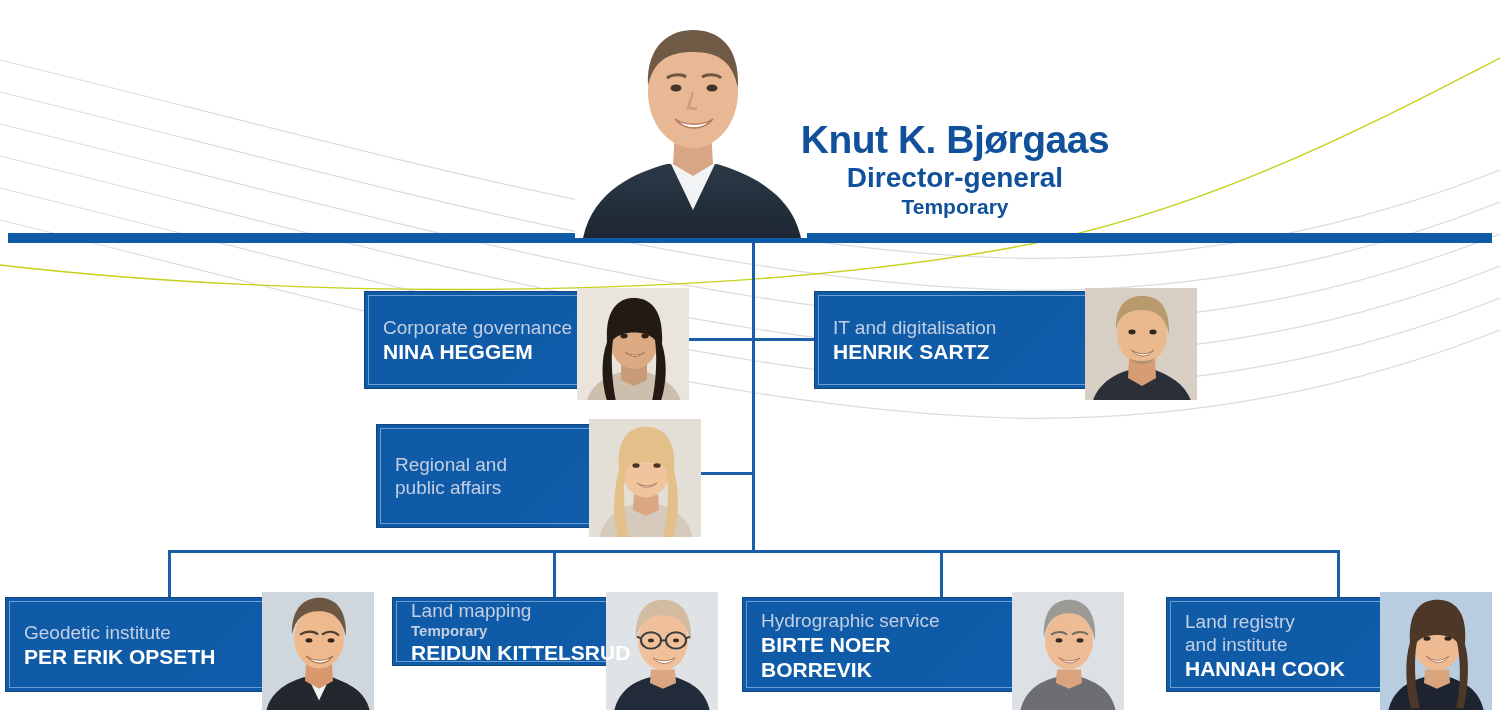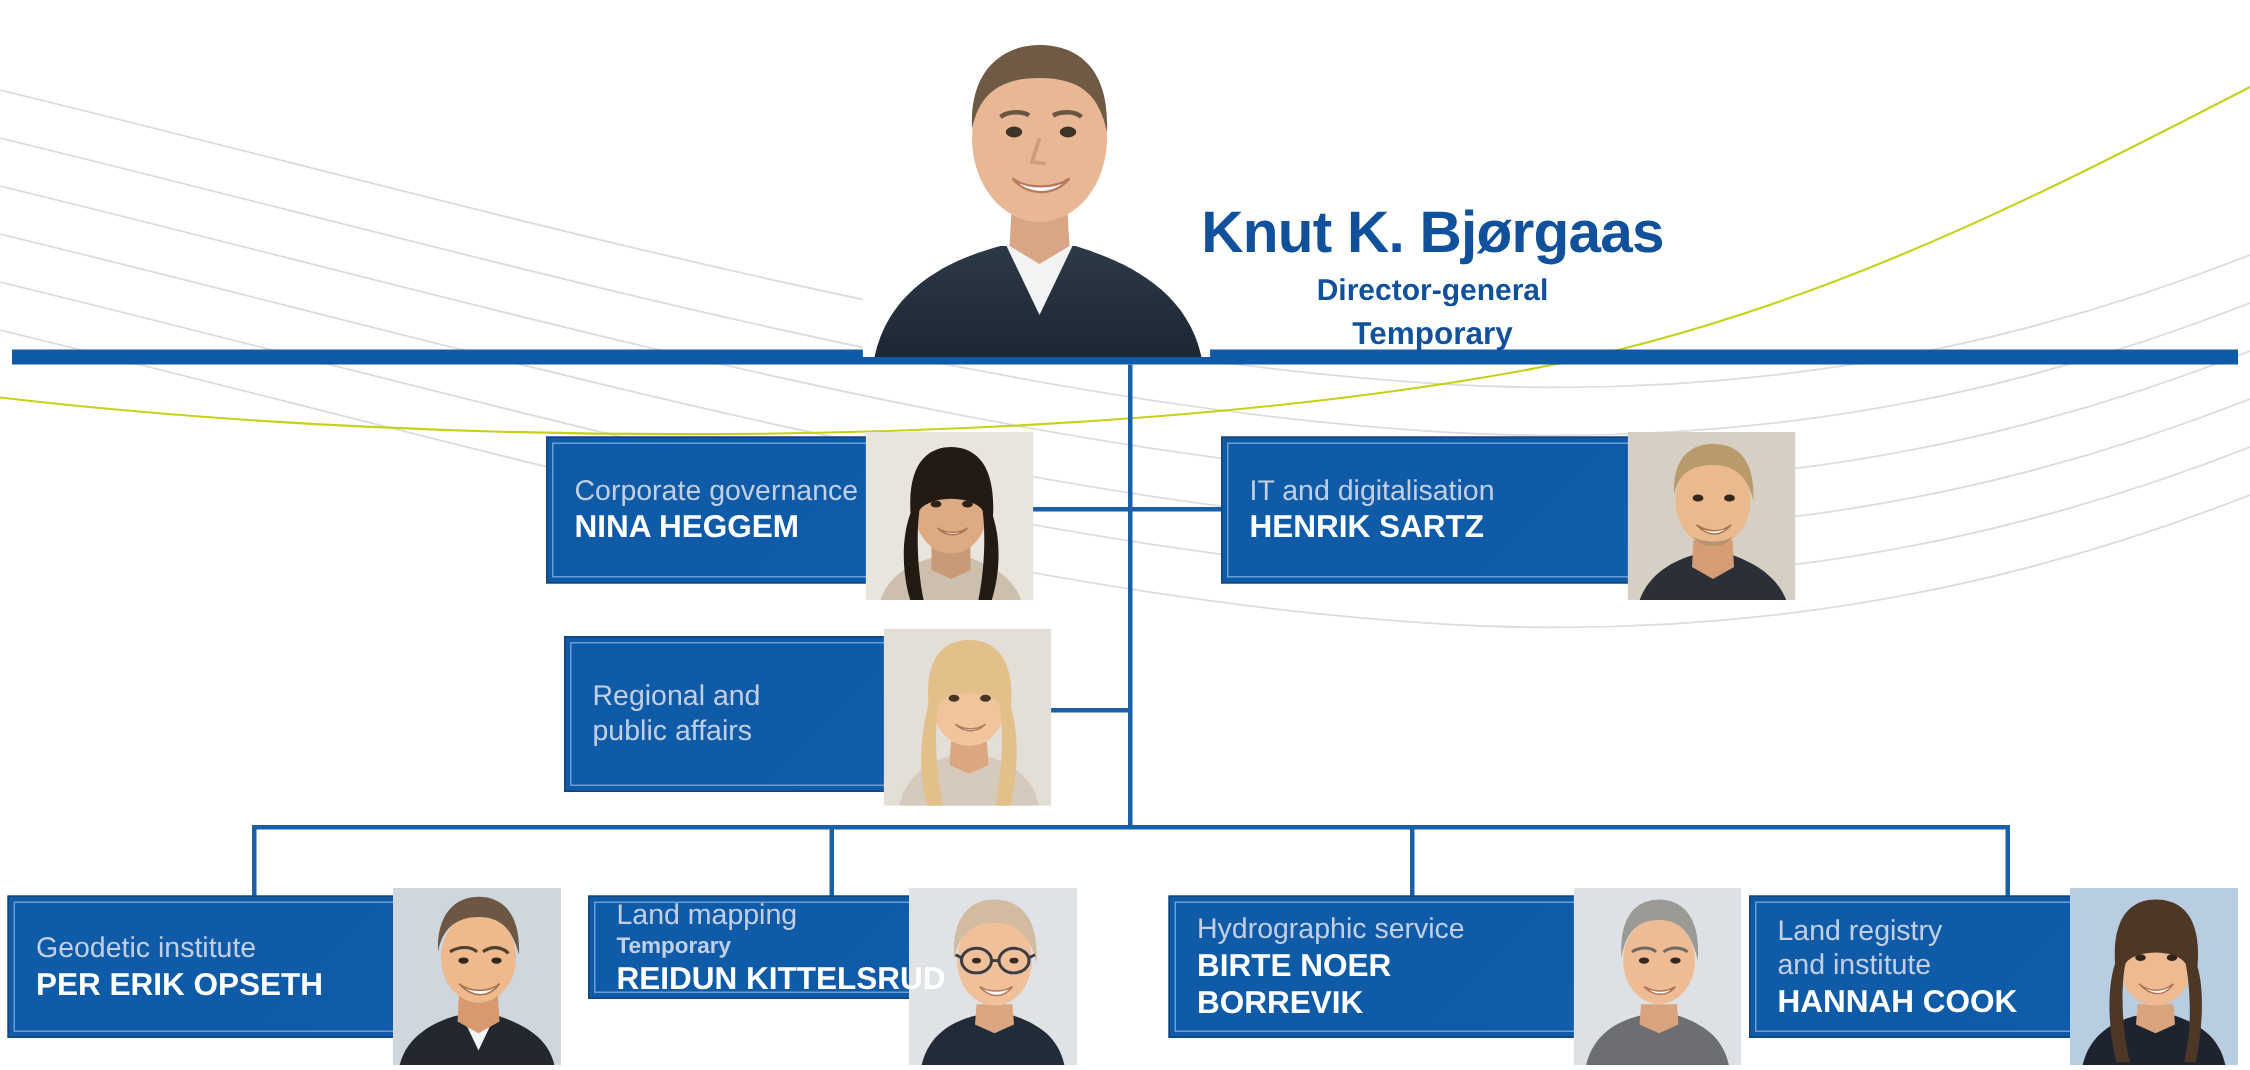--- a/index.html
+++ b/index.html
@@ -69,24 +69,23 @@
     width: 360px;
     text-align: center;
     color: #11519b;
   }
   #root-name {
     font-size: 39px;
     font-weight: 700;
     letter-spacing: -0.5px;
     line-height: 44px;
     white-space: nowrap;
-    margin-top: 16px;
   }
   #root-role {
-    font-size: 20px;
+    font-size: 28px;
     font-weight: 700;
     line-height: 32px;
     white-space: nowrap;
   }
   #root-status {
     font-size: 21px;
     font-weight: 700;
     line-height: 25px;
     white-space: nowrap;
   }
@@ -346,21 +345,21 @@
             <path d="M80,48 L84,46"></path>
           </g>
           <ellipse cx="45" cy="50" rx="3" ry="2" fill="#3a2a1e"></ellipse>
           <ellipse cx="70" cy="50" rx="3" ry="2" fill="#3a2a1e"></ellipse>
           <path d="M47,68 C54,76 63,76 69,68 C63,72 53,72 47,68 Z" fill="#ffffff" stroke="#b3795a" stroke-width="1"></path>
         </svg>
       </div>
     </div>
   </div>
 
-  <div class="node" style="left:779px; top:597px; width:381px; height:95px;">
+  <div class="node" style="left:742px; top:597px; width:381px; height:95px;">
     <div class="node-inner">
       <div class="node-text">
         <div class="node-dept">Hydrographic service</div>
         <div class="node-name">BIRTE NOER
 BORREVIK</div>
       </div>
       <div class="node-photo tall">
         <svg class="face" viewBox="0 0 112 124" preserveAspectRatio="none" aria-hidden="true">
           <rect width="112" height="124" fill="#dde1e5"></rect>
           <path d="M8,124 C12,102 28,92 44,88 L70,88 C86,94 100,102 104,124 Z" fill="#6c6e72"></path>

